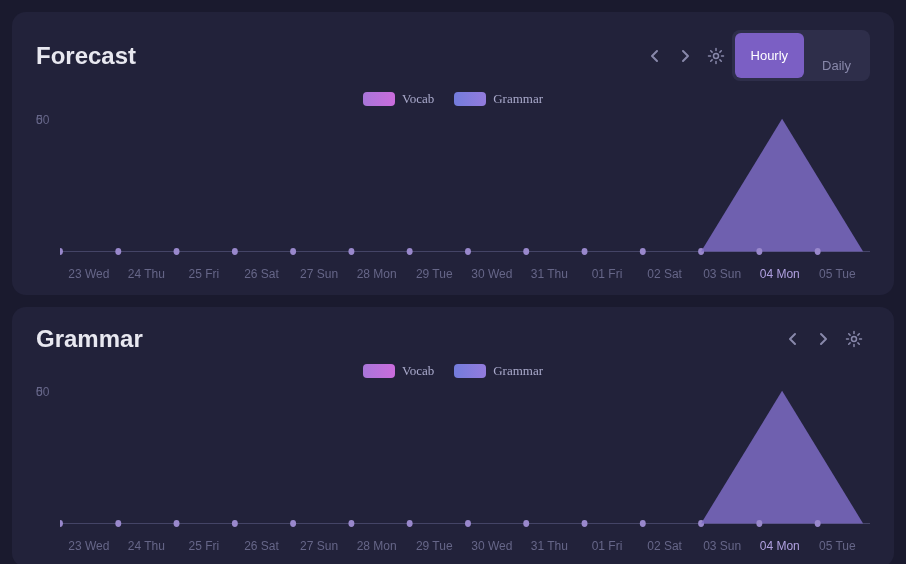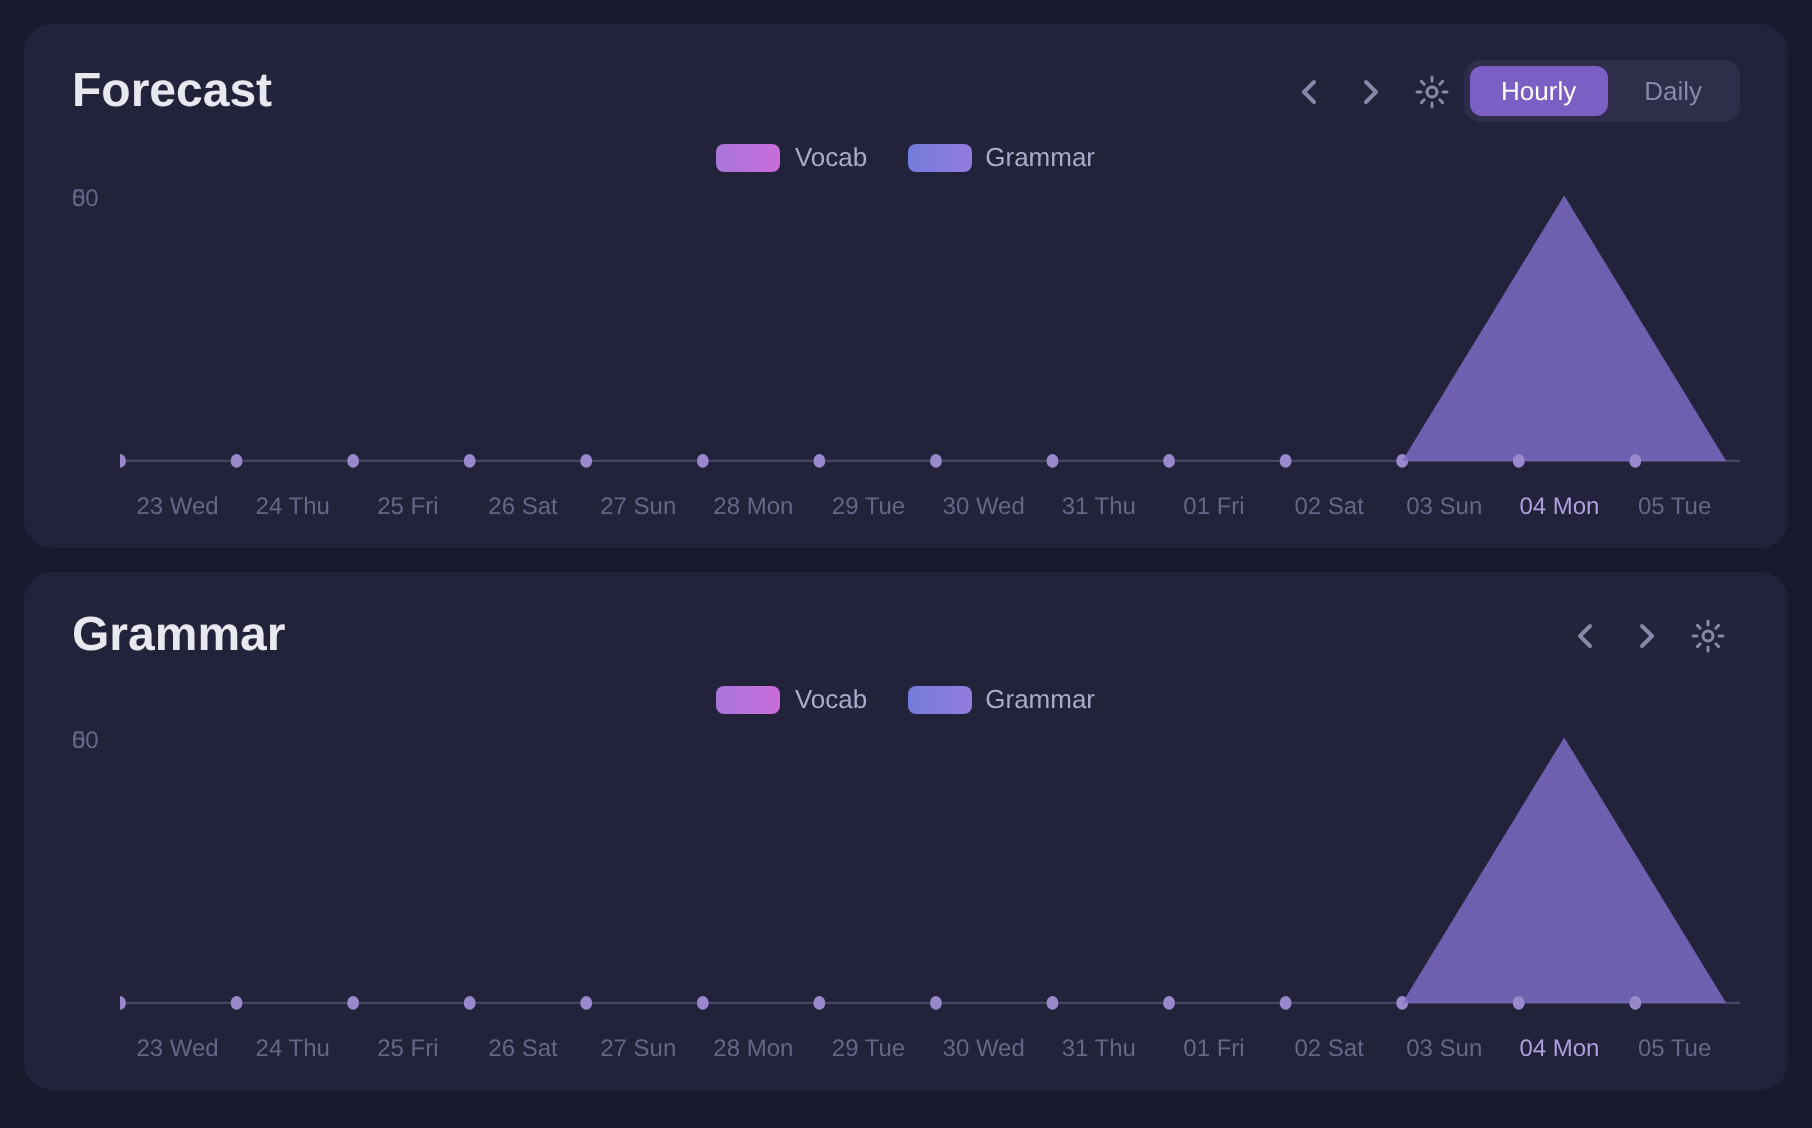--- a/index.html
+++ b/index.html
@@ -76,27 +76,29 @@
       font-weight: 500;
       transition: background 0.15s, color 0.15s;
     }
     .toggle-btn.active {
       background: #7b5fc4;
       color: #fff;
     }
     .toggle-btn.inactive {
       background: transparent;
       color: #8888aa;
+      margin-top: 20px;
     }
     .legend {
       display: flex;
       align-items: center;
       justify-content: center;
       gap: 20px;
       margin-bottom: 6px;
+      font-family: Liberation Serif, serif;
     }
     .legend-item {
       display: flex;
       align-items: center;
       gap: 7px;
       color: #aaaacc;
       font-size: 13px;
     }
     .legend-swatch {
       width: 32px;

